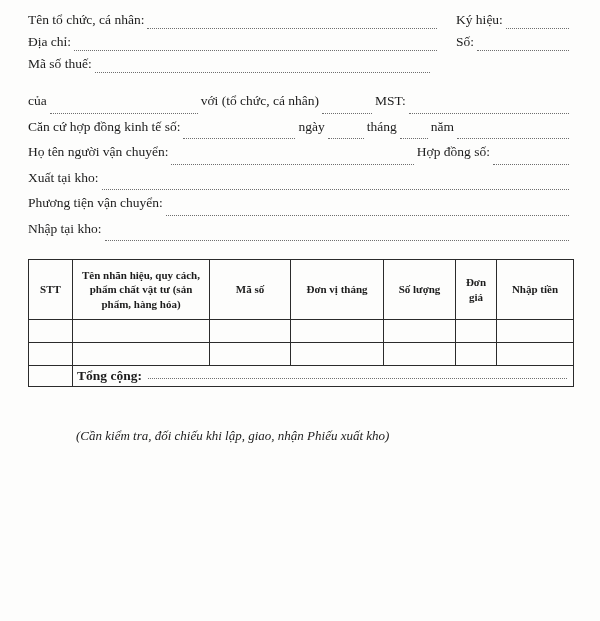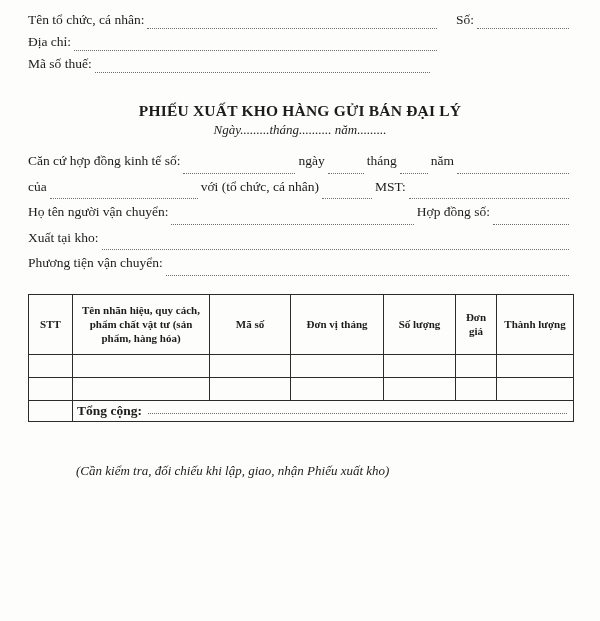--- a/index.html
+++ b/index.html
@@ -86,91 +86,95 @@
         <span class="lbl">Địa chỉ:</span>
         <span class="fill"></span>
       </div>
       <div class="fline">
         <span class="lbl">Mã số thuế:</span>
         <span class="fill" style="margin-right:10px;"></span>
       </div>
     </div>
     <div class="top-right">
       <div class="fline">
+        <span class="lbl">Ký hiệu:</span>
+        <span class="fill"></span>
+      </div>
+      <div class="fline">
         <span class="lbl">Số:</span>
         <span class="fill"></span>
       </div>
     </div>
   </div>
 
-  <div class="title-wrap">
-    <div class="doc-title">PHIẾU XUẤT KHO HÀNG GỬI BÁN ĐẠI LÝ</div>
-    <div class="doc-date">Ngày.........tháng.......... năm.........</div>
-  </div>
 
   <div class="midlines">
+
+    <div class="fline">
+      <span class="lbl">của</span>
+      <span class="fill fx" style="width:148px;"></span>
+      <span class="lbl">với (tổ chức, cá nhân)</span>
+      <span class="fill fx" style="width:50px;"></span>
+      <span class="lbl">MST:</span>
+      <span class="fill"></span>
+    </div>
 
     <div class="fline">
       <span class="lbl">Căn cứ hợp đồng kinh tế số:</span>
       <span class="fill fx" style="width:112px;"></span>
       <span class="lbl">ngày</span>
       <span class="fill fx" style="width:36px;"></span>
       <span class="lbl">tháng</span>
       <span class="fill fx" style="width:28px;"></span>
       <span class="lbl">năm</span>
       <span class="fill"></span>
     </div>
 
     <div class="fline">
-      <span class="lbl">của</span>
-      <span class="fill fx" style="width:148px;"></span>
-      <span class="lbl">với (tổ chức, cá nhân)</span>
-      <span class="fill fx" style="width:50px;"></span>
-      <span class="lbl">MST:</span>
-      <span class="fill"></span>
-    </div>
-
-    <div class="fline">
       <span class="lbl">Họ tên người vận chuyển:</span>
       <span class="fill"></span>
       <span class="lbl">Hợp đồng số:</span>
       <span class="fill fx" style="width:76px;"></span>
     </div>
 
     <div class="fline">
       <span class="lbl">Xuất tại kho:</span>
       <span class="fill"></span>
     </div>
 
     <div class="fline">
       <span class="lbl">Phương tiện vận chuyển:</span>
       <span class="fill"></span>
     </div>
 
+    <div class="fline">
+      <span class="lbl">Nhập tại kho:</span>
+      <span class="fill"></span>
+    </div>
   </div>
 
   <table class="items">
     <colgroup>
       <col style="width:44px;">
       <col style="width:137px;">
       <col style="width:81px;">
       <col style="width:93px;">
       <col style="width:72px;">
       <col style="width:41px;">
       <col style="width:77px;">
     </colgroup>
     <thead>
       <tr>
         <th>STT</th>
         <th>Tên nhãn hiệu, quy cách, phẩm chất vật tư (sản phẩm, hàng hóa)</th>
         <th>Mã số</th>
         <th>Đơn vị tháng</th>
         <th>Số lượng</th>
         <th>Đơn giá</th>
-        <th>Thành lượng</th>
+        <th>Nhập tiền</th>
       </tr>
     </thead>
     <tbody>
       <tr>
         <td></td>
         <td></td>
         <td></td>
         <td></td>
         <td></td>
         <td></td>

